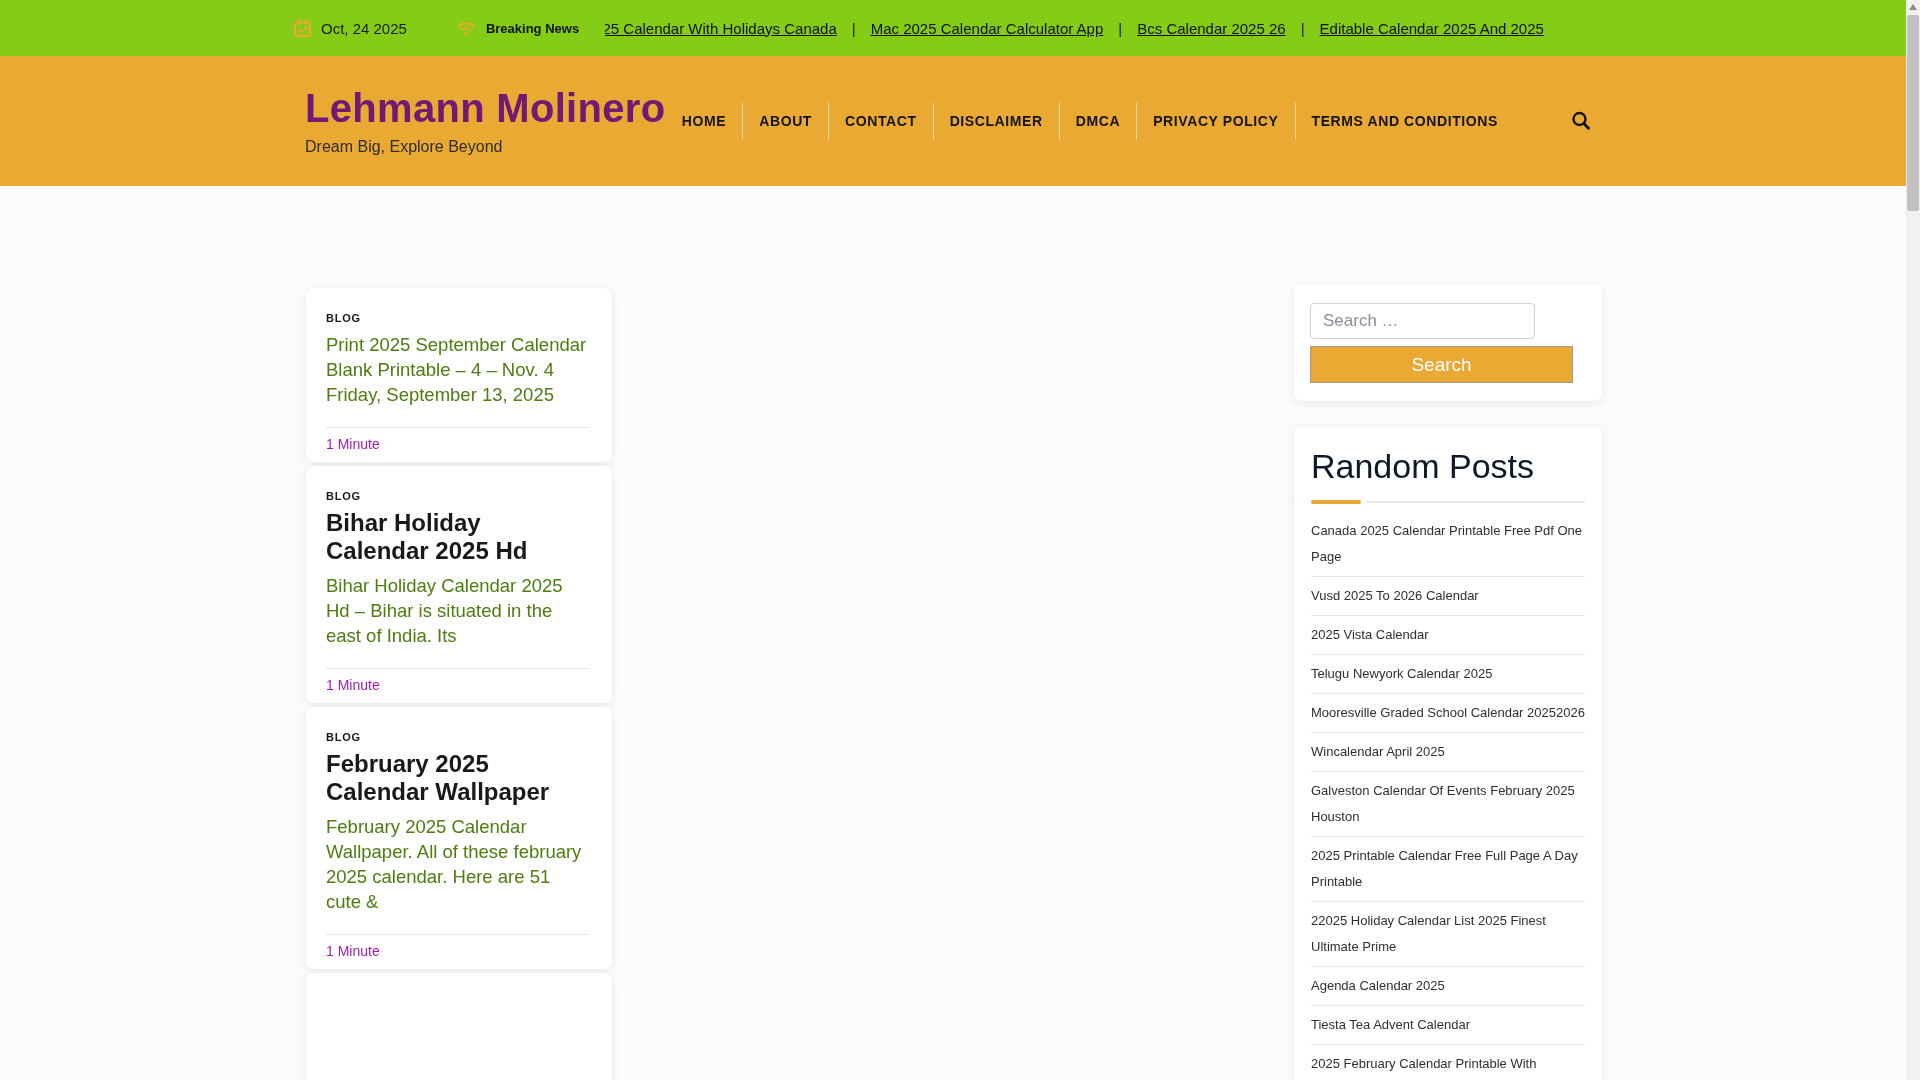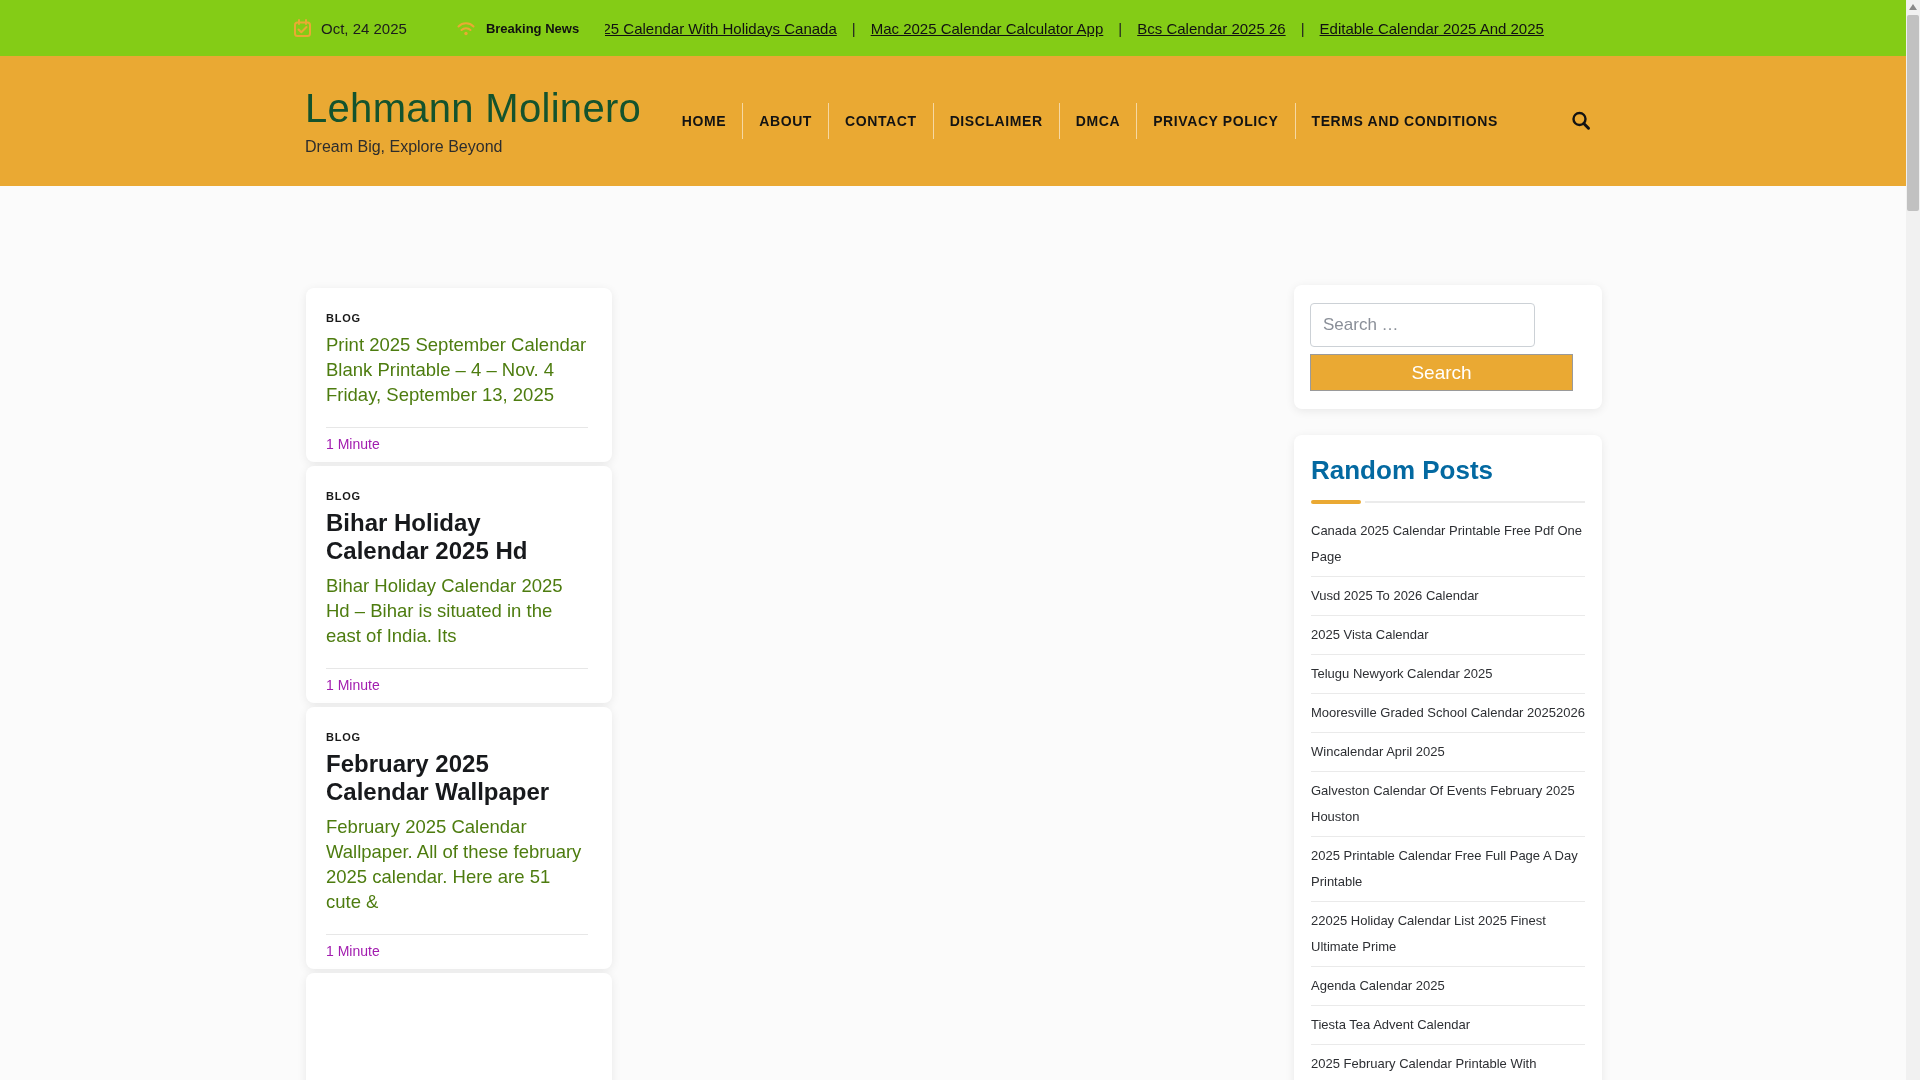--- a/index.html
+++ b/index.html
@@ -31,21 +31,21 @@
   .ticker a:first-child{ margin-left:-11px; }
   .ticker .sep{ color:#222; font-size:15px; }
 
   
   .site-header{
     height:130px; background:#eaa933;
     display:flex; align-items:center;
     padding-left:305px; padding-right:328px;
   }
   .branding{ flex:0 0 auto; }
-  .site-title{ font-size:40px; font-weight:400; color:#14532d; line-height:1.1; letter-spacing:.3px; cursor:pointer; }
+  .site-title{ font-size:40px; font-weight:700; color:#701a75; line-height:1.1; letter-spacing:.3px; cursor:pointer; }
   .site-tagline{ font-size:16px; color:#2d2d2d; margin-top:8px; }
   .main-nav{ margin-left:auto; display:flex; align-items:flex-end; list-style:none; }
   .main-nav li{ padding:0 16px; position:relative; }
   .main-nav li + li{ border-left:1px solid rgba(255,255,255,.55); }
   .main-nav a{
     font-size:14px; font-weight:700; letter-spacing:.6px;
     color:#131313; text-decoration:none; text-transform:uppercase; cursor:pointer;
     display:block; padding:10px 0;
   }
   .header-search{ margin-left:56px; cursor:pointer; display:flex; align-items:center; }
@@ -64,35 +64,35 @@
   .post-meta{ border-top:1px solid #e7e7e7; margin-top:20px; padding:8px 0 10px; font-size:14px; color:#a21caf; }
 
   
   .sidebar{ position:absolute; left:1294px; top:99px; width:308px; }
   .widget{
     background:#fff; border-radius:8px;
     box-shadow:0 2px 10px rgba(0,0,0,.08);
   }
   .search-widget{ padding:18px 16px; }
   .search-input{
-    width:225px; height:44px;
+    width:225px; height:36px;
     border:1px solid #ccd1d6; border-radius:4px;
     padding:6px 12px; font-size:17px; color:#333;
     font-family:"Liberation Sans", sans-serif; outline:none;
     display:block; background:#fff;
   }
   .search-input::placeholder{ color:#8a8f98; }
   .search-button{
     width:263px; height:37px; margin-top:7px;
     background:#eaa933; color:#ffffff; font-size:19px;
     border:1px solid #9a9a9a; cursor:pointer;
     font-family:"Liberation Sans", sans-serif;
   }
   .random-widget{ margin-top:26px; padding:20px 17px 10px; }
-  .widget-title{ font-size:26px; font-weight:700; color:#0369a1; }
+  .widget-title{ font-size:34px; font-weight:400; color:#0f172a; }
   .widget-rule{ display:flex; align-items:center; margin-top:14px; }
   .widget-rule .accent{ width:50px; height:4px; background:#eaa933; border-radius:2px; }
   .widget-rule .rest{ flex:1; height:2px; background:#ebebeb; margin-left:4px; }
   .random-list{ list-style:none; margin-top:8px; }
   .random-list li{ padding:6px 0; border-bottom:1px solid #eaeaea; }
   .random-list a{
     font-size:13px; line-height:26px; color:#2d2f33;
     text-decoration:none; cursor:pointer; display:block;
   }
 

